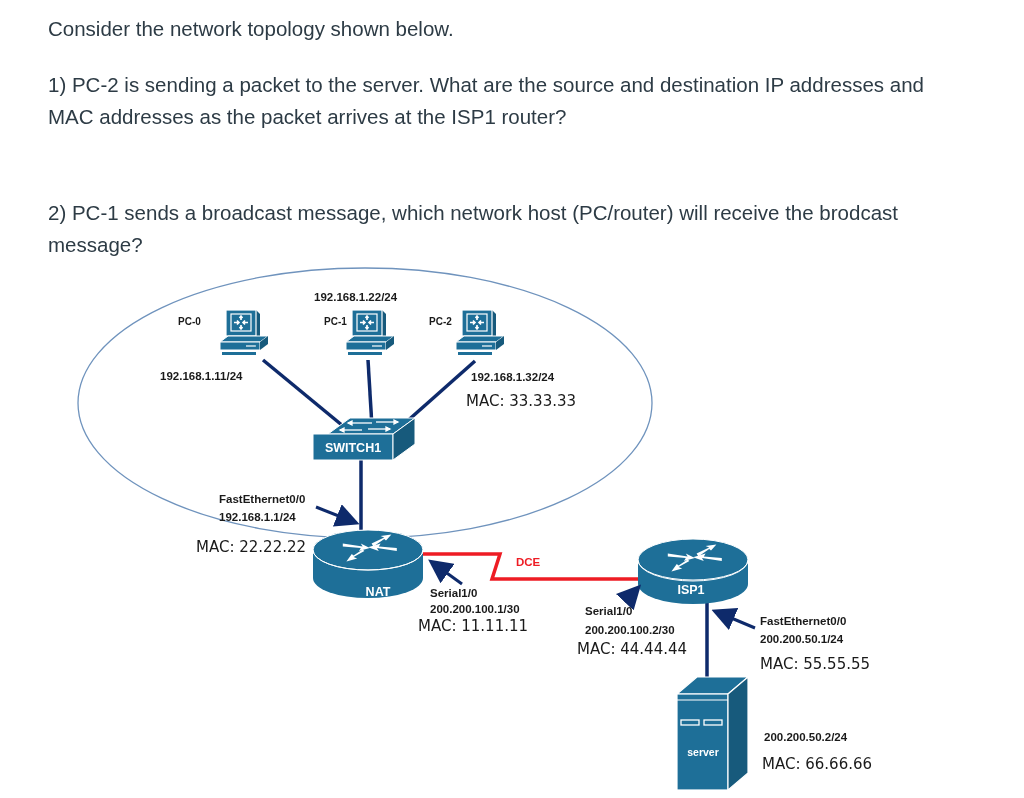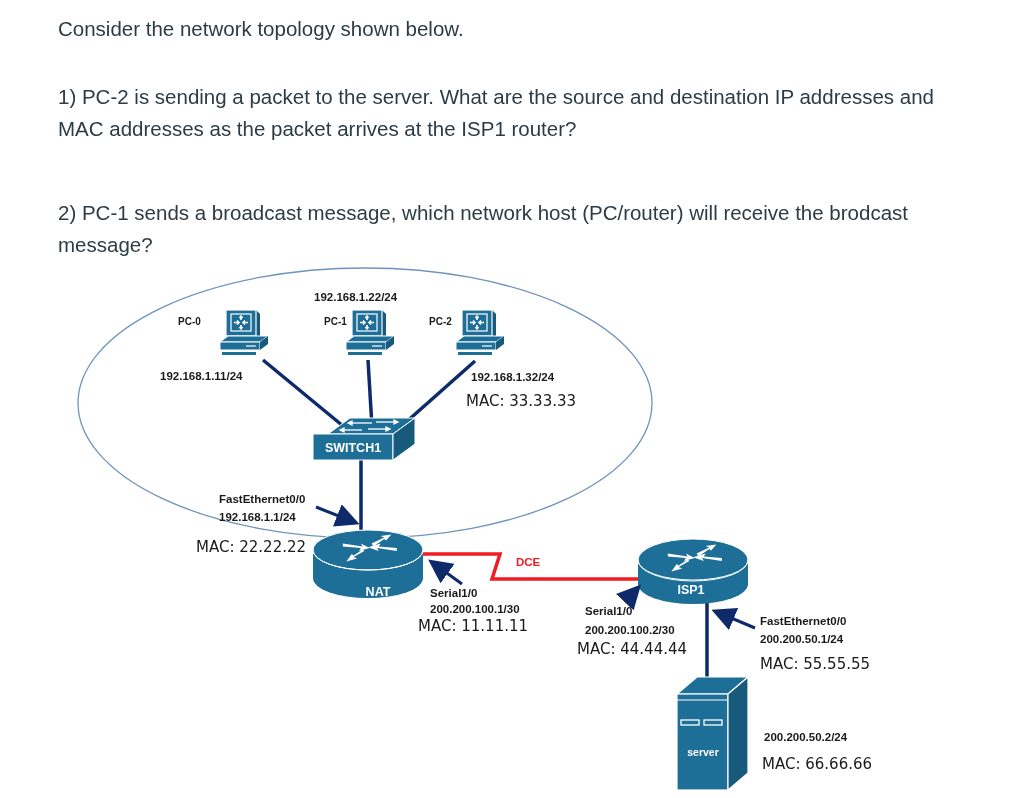--- a/index.html
+++ b/index.html
@@ -1,20 +1,20 @@
 <!DOCTYPE html>
 <html><head>
 <meta charset="utf-8">
 <style>
   html, body { margin: 0; padding: 0; background: #ffffff; }
   body { width: 1024px; height: 798px; position: relative; overflow: hidden;
          font-family: "Liberation Sans", sans-serif; color: #2d3b45; }
-  .q { position: absolute; left: 58px; font-size: 20.5px; line-height: 32px; margin: 0; color: #2d3b45; }
+  .q { position: absolute; left: 48px; font-size: 20.5px; line-height: 32px; margin: 0; color: #2d3b45; }
   #intro { top: 13px; }
-  #q1 { top: 69px; width: 900px; margin-top: 12px; }
+  #q1 { top: 69px; width: 900px; }
   #q2 { top: 157px; width: 900px; margin-top: 40px; }
   #diagram { position: absolute; left: 0; top: 0; }
   .lbl-b { font-family: "Liberation Sans", sans-serif; font-weight: bold; fill: #1a1a1a; }
   .lbl-mac { font-family: "DejaVu Sans", sans-serif; fill: #1a1a1a; }
   .icon-txt { font-family: "Liberation Sans", sans-serif; font-weight: bold; fill: #ffffff; }
 </style>
 </head>
 <body>
 
 <p id="intro" class="q">Consider the network topology shown below.</p>

